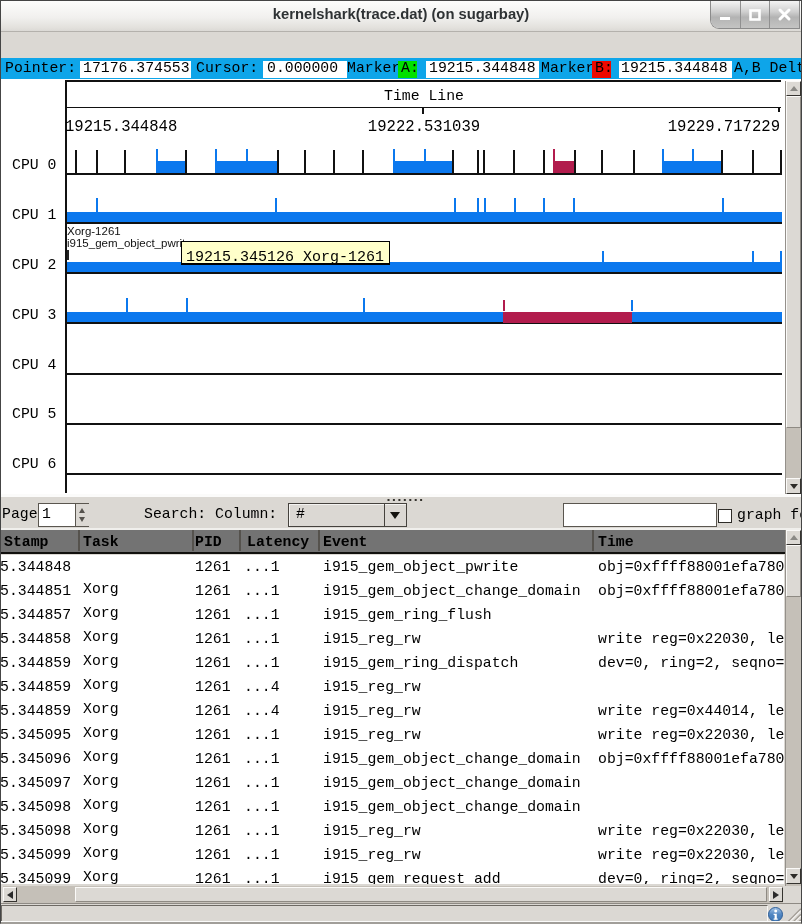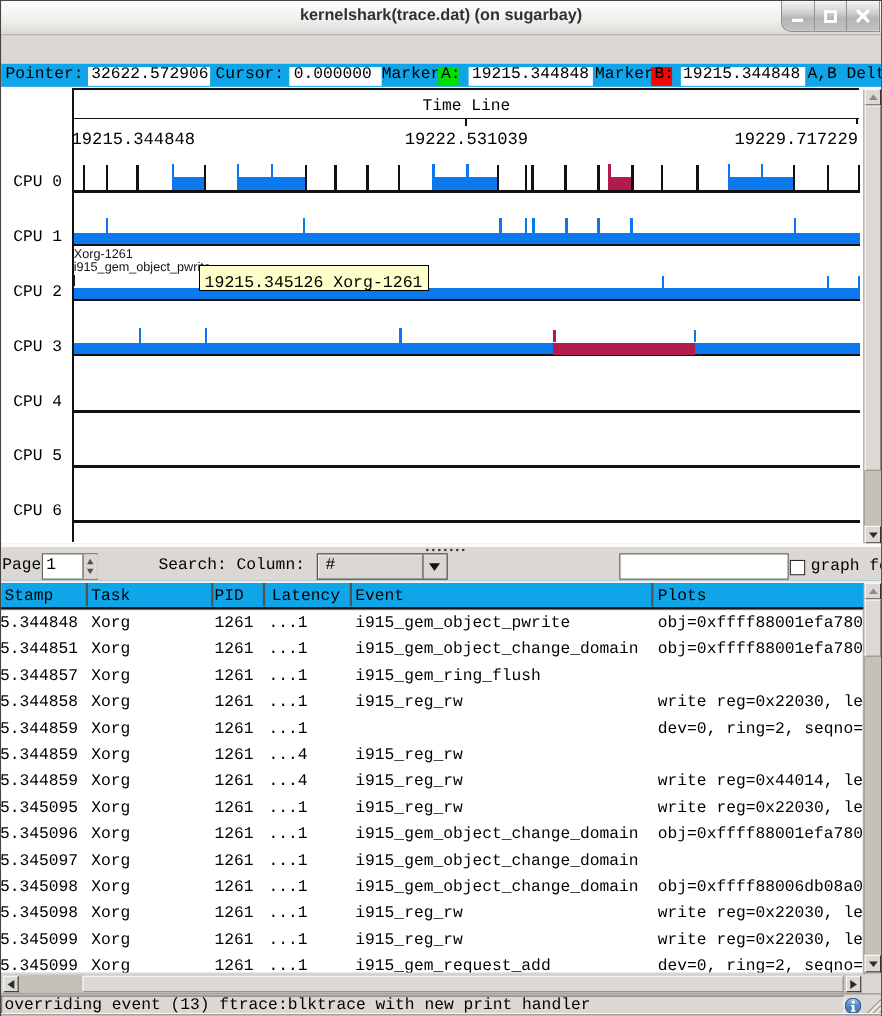--- a/index.html
+++ b/index.html
@@ -34,27 +34,27 @@
 .sbtn{background:#dcd9d4;border:1px solid;border-color:#fbfaf8 #35332f #35332f #fbfaf8;
  box-sizing:border-box;display:flex;align-items:center;justify-content:center;}
 .thumb{background:#dcd9d4;border:1px solid;border-color:#fbfaf8 #8e8a83 #8e8a83 #fbfaf8;
  box-sizing:border-box;}
 .tri{width:0;height:0;}
 
 #splitrow{left:0;top:493px;width:800px;height:9px;background:linear-gradient(180deg,#fbfbfa 0px,#fbfbfa 3.5px,#dbd8d3 3.5px);}
 #pagerow{left:0;top:502px;width:800px;height:25px;background:#dbd8d3;}
 .fld{background:#fff;border:1px solid #5a564f;box-sizing:border-box;}
 .combo{background:#dbd8d3;border:1px solid #45423d;box-sizing:border-box;box-shadow:inset 1px 1px 0 #f4f3f1;}
-#thead{left:0;top:527px;width:800px;height:23.5px;background:#0ea5e9;
- border-bottom:2px solid #11100e;box-sizing:content-box;box-shadow:inset 0 2px 0 #f0efec;}
+#thead{left:0;top:527px;width:800px;height:23.5px;background:#737373;
+ border-bottom:2px solid #11100e;box-sizing:content-box;box-shadow:inset 0 2px 0 #f0efec;font-weight:bold;}
 .hsep{top:2px;width:1.5px;height:21px;background:#55524d;}
 .hl{top:6px;}
 #tbody{left:0;top:554px;width:783px;height:329px;background:#fff;overflow:hidden;}
 .row{position:absolute;left:0;width:784px;height:24px;}
-.c0{left:-1px;}.c1{left:82px;}.c2{left:194px;}.c3{left:243px;}.c4{left:322px;}.c5{left:597px;}
+.c0{left:-1px;}.c1{left:82px;margin-top:22px;}.c2{left:194px;}.c3{left:243px;}.c4{left:322px;}.c5{left:597px;}
 #statusbar{left:0;top:902px;width:800px;height:20px;background:#dbd8d3;border-top:1px solid #8e8a84;}
 </style>
 </head>
 <body>
 <div id="win">
 
   <div class="abs" id="titlebar"></div>
   <div class="abs" id="title">kernelshark(trace.dat) (on sugarbay)</div>
   <div class="abs" id="btns">
     <div class="wbtn">
@@ -71,21 +71,21 @@
         <svg width="15" height="15" viewBox="0 0 15 15">
           <path d="M3 3 L12 12 M12 3 L3 12" stroke="#fff" stroke-width="3" stroke-linecap="round"></path>
         </svg>
       </div>
   </div>
 
 
   <div class="abs" id="ptrbar">
     <span class="abs mono pt" style="left:4px">Pointer:</span>
     <span class="abs pv" style="left:79px;width:111px;"></span>
-    <span class="abs mono pt" style="left:82px">32622.572906</span>
+    <span class="abs mono pt" style="left:82px">17176.374553</span>
     <span class="abs mono pt" style="left:195px">Cursor:</span>
     <span class="abs pv" style="left:262px;width:84px;"></span>
     <span class="abs mono pt" style="left:266px">0.000000</span>
     <span class="abs mono pt" style="left:346px">Marker</span>
     <span class="abs pv" style="left:397px;width:19px;background:#00e000;"></span>
     <span class="abs mono pt" style="left:400px">A:</span>
     <span class="abs pv" style="left:425px;width:113px;"></span>
     <span class="abs mono pt" style="left:428px">19215.344848</span>
     <span class="abs mono pt" style="left:540px">Marker</span>
     <span class="abs pv" style="left:591px;width:19px;background:#ee0800;"></span>
@@ -230,21 +230,21 @@
     <span class="abs mono hl" style="left:3px">Stamp</span>
     <div class="abs hsep" style="left:77px"></div>
     <span class="abs mono hl" style="left:82px">Task</span>
     <div class="abs hsep" style="left:191px"></div>
     <span class="abs mono hl" style="left:194px">PID</span>
     <div class="abs hsep" style="left:238px"></div>
     <span class="abs mono hl" style="left:246px">Latency</span>
     <div class="abs hsep" style="left:317px"></div>
     <span class="abs mono hl" style="left:322px">Event</span>
     <div class="abs hsep" style="left:591px"></div>
-    <span class="abs mono hl" style="left:597px">Plots</span>
+    <span class="abs mono hl" style="left:597px">Time</span>
   </div>
 
   <div class="abs" id="tbody">
     <div class="row" style="top:0px">
         <span class="abs mono c0" style="top:4px">5.344848</span>
         <span class="abs mono c1" style="top:4px">Xorg</span>
         <span class="abs mono c2" style="top:4px">1261</span>
         <span class="abs mono c3" style="top:4px">...1</span>
         <span class="abs mono c4" style="top:4px">i915_gem_object_pwrite</span>
         <span class="abs mono c5" style="top:4px">obj=0xffff88001efa780</span>
@@ -270,20 +270,21 @@
         <span class="abs mono c2" style="top:4px">1261</span>
         <span class="abs mono c3" style="top:4px">...1</span>
         <span class="abs mono c4" style="top:4px">i915_reg_rw</span>
         <span class="abs mono c5" style="top:4px">write reg=0x22030, le</span>
       </div>
     <div class="row" style="top:96px">
         <span class="abs mono c0" style="top:4px">5.344859</span>
         <span class="abs mono c1" style="top:4px">Xorg</span>
         <span class="abs mono c2" style="top:4px">1261</span>
         <span class="abs mono c3" style="top:4px">...1</span>
+        <span class="abs mono c4" style="top:4px">i915_gem_ring_dispatch</span>
         <span class="abs mono c5" style="top:4px">dev=0, ring=2, seqno=</span>
       </div>
     <div class="row" style="top:120px">
         <span class="abs mono c0" style="top:4px">5.344859</span>
         <span class="abs mono c1" style="top:4px">Xorg</span>
         <span class="abs mono c2" style="top:4px">1261</span>
         <span class="abs mono c3" style="top:4px">...4</span>
         <span class="abs mono c4" style="top:4px">i915_reg_rw</span>
       </div>
     <div class="row" style="top:144px">
@@ -316,21 +317,20 @@
         <span class="abs mono c2" style="top:4px">1261</span>
         <span class="abs mono c3" style="top:4px">...1</span>
         <span class="abs mono c4" style="top:4px">i915_gem_object_change_domain</span>
       </div>
     <div class="row" style="top:240px">
         <span class="abs mono c0" style="top:4px">5.345098</span>
         <span class="abs mono c1" style="top:4px">Xorg</span>
         <span class="abs mono c2" style="top:4px">1261</span>
         <span class="abs mono c3" style="top:4px">...1</span>
         <span class="abs mono c4" style="top:4px">i915_gem_object_change_domain</span>
-        <span class="abs mono c5" style="top:4px">obj=0xffff88006db08a0</span>
       </div>
     <div class="row" style="top:264px">
         <span class="abs mono c0" style="top:4px">5.345098</span>
         <span class="abs mono c1" style="top:4px">Xorg</span>
         <span class="abs mono c2" style="top:4px">1261</span>
         <span class="abs mono c3" style="top:4px">...1</span>
         <span class="abs mono c4" style="top:4px">i915_reg_rw</span>
         <span class="abs mono c5" style="top:4px">write reg=0x22030, le</span>
       </div>
     <div class="row" style="top:288px">
@@ -367,21 +367,20 @@
       </div>
     <div class="abs thumb" style="left:72px;top:1px;width:692px;height:15px;"></div>
     <div class="abs sbtn" style="left:766px;top:1px;width:14px;height:15px;">
       <div class="tri" style="border-top:4px solid transparent;border-bottom:4px solid transparent;border-left:6px solid #2a2a2a;"></div>
       </div>
   </div>
   <div class="abs" style="left:783px;top:885px;width:17px;height:17px;background:#dbd8d3;"></div>
 
   <div class="abs" id="statusbar">
     <div class="abs" style="left:0;top:1px;width:765px;height:19px;border-top:1px solid #6e6a64;border-left:1px solid #6e6a64;border-right:1px solid #f7f6f4;background:#dbd8d3;"></div>
-    <span class="abs mono" style="left:3px;top:2px">overriding event (13) ftrace:blktrace with new print handler</span>
     <svg class="abs" style="left:767px;top:3px" width="15" height="15" viewBox="0 0 15 15">
       <defs>
           <linearGradient id="ig" x1="0" y1="0" x2="0" y2="1">
         <stop offset="0" stop-color="#a9c7e8"></stop>
             <stop offset="0.5" stop-color="#5086c2"></stop>
             <stop offset="1" stop-color="#4179b6"></stop>
       </linearGradient>
         </defs>
       <circle cx="7.5" cy="7.5" r="7" fill="url(#ig)" stroke="#2b5c97" stroke-width="1"></circle>
       <circle cx="7.7" cy="4.1" r="1.5" fill="#fff"></circle>

